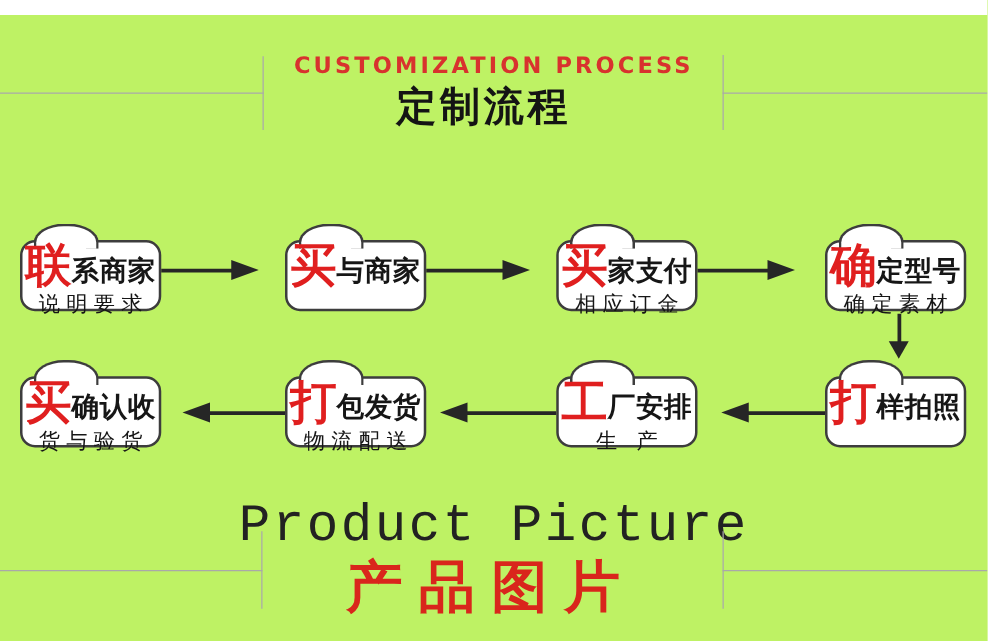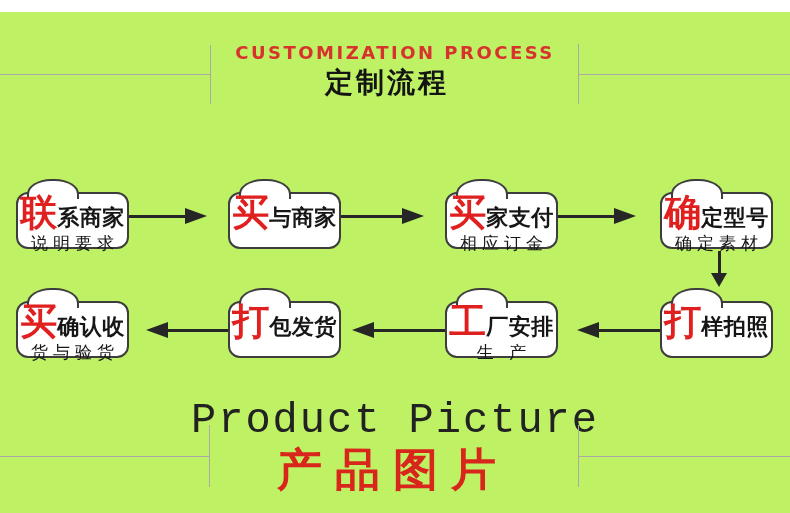--- a/index.html
+++ b/index.html
@@ -14,21 +14,21 @@
   .dl-v { width:1px; }
 
   
   .hdr-en {
     position:absolute; top:30px; left:0; right:0; text-align:center;
     color:#d8322e; font-size:18px; font-weight:bold; letter-spacing:2.5px;
     font-family:"DejaVu Sans", sans-serif;
   }
   .hdr-zh {
     position:absolute; top:54px; left:0; right:16px; text-align:center;
-    color:#141414; font-size:28px; font-weight:800; letter-spacing:3px;
+    color:#141414; font-size:32px; font-weight:800; letter-spacing:3px;
     line-height:1.2;
   }
   .ftr-en {
     position:absolute; top:386px; left:0; right:0; text-align:center;
     color:#222; font-size:42px; font-weight:normal; letter-spacing:2px;
     font-family:Liberation Mono, monospace; line-height:1.1;
   }
   .ftr-zh {
     position:absolute; top:432px; left:0; right:4px; text-align:center;
     color:#d9261c; font-size:45px; font-weight:bold; letter-spacing:13px;
@@ -162,20 +162,21 @@
     <div class="shaft"></div>
       <div class="head"></div>
   </div>
 
   <div class="node" style="left:228px;top:289px;">
     <div class="node-content">
       <div class="n-line1">
           <span class="n-lead">打</span>
           <span class="n-rest">包发货</span>
         </div>
+      <div class="n-line2">物流配送</div>
     </div>
   </div>
 
   <div class="arr arr-h arr-left" style="left:352px;top:310px;width:93px;">
     <div class="shaft"></div>
       <div class="head"></div>
   </div>
 
   <div class="node" style="left:445px;top:289px;">
     <div class="node-content">

